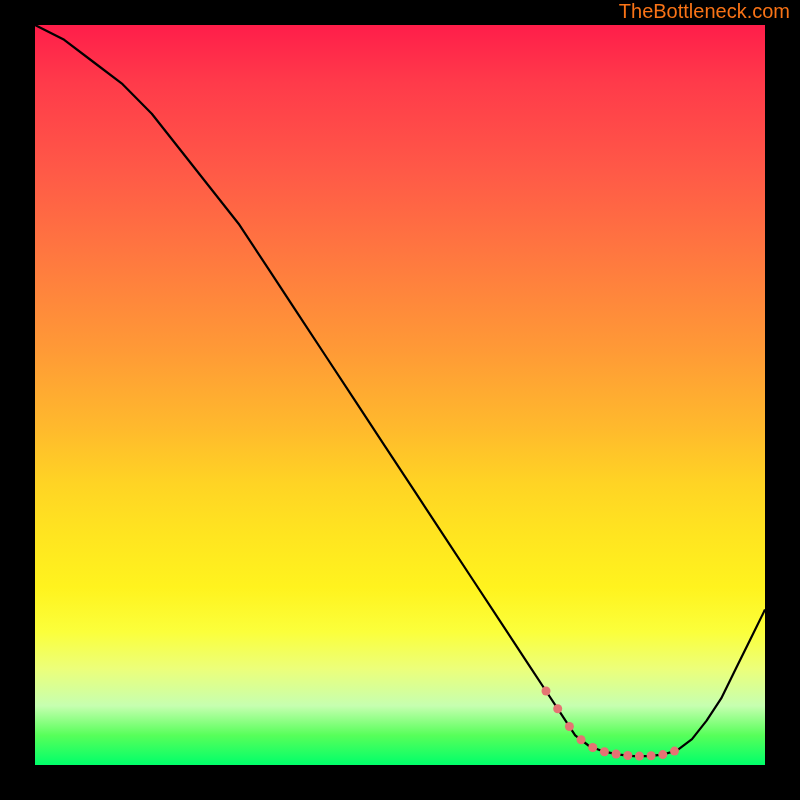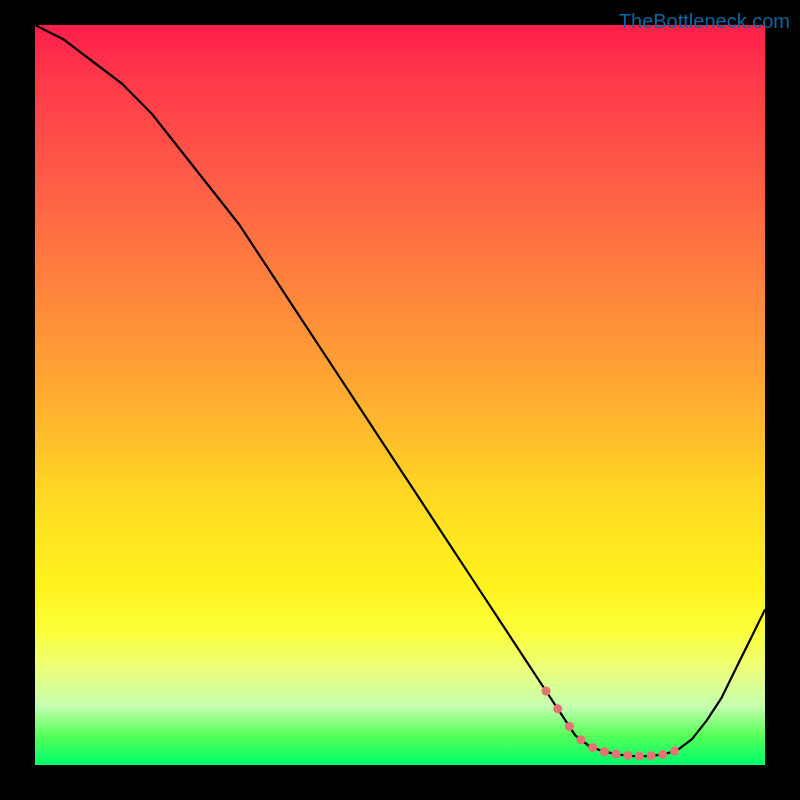--- a/index.html
+++ b/index.html
@@ -6,23 +6,23 @@
   body {
     width: 800px;
     height: 800px;
     background: #000;
     position: relative;
     font-family: Arial, sans-serif;
     overflow: hidden;
   }
   .attribution {
     position: absolute;
-    top: 10px;
+    top: 0;
     right: 10px;
-    color: #0369a1;
+    color: #f97316;
     font-size: 20px;
     font-weight: 500;
     z-index: 10;
   }
   .plot-area {
     position: absolute;
     left: 35px;
     top: 25px;
     width: 730px;
     height: 740px;

